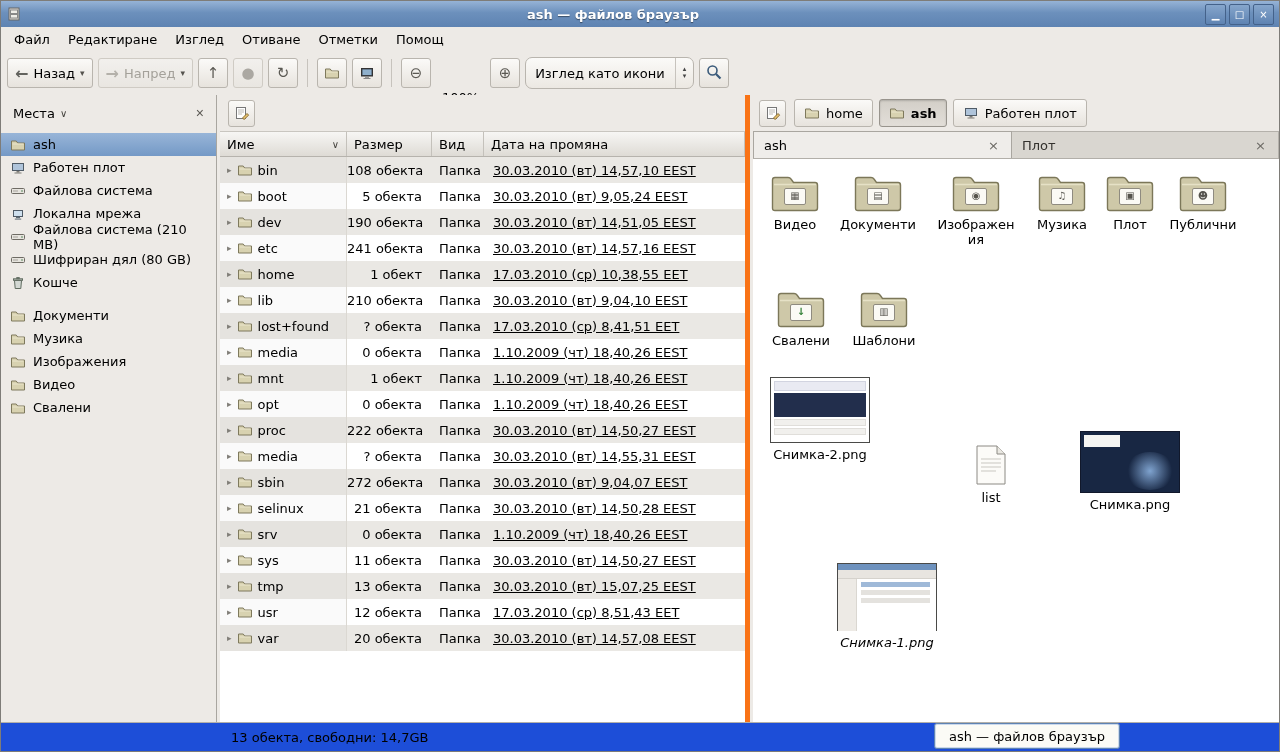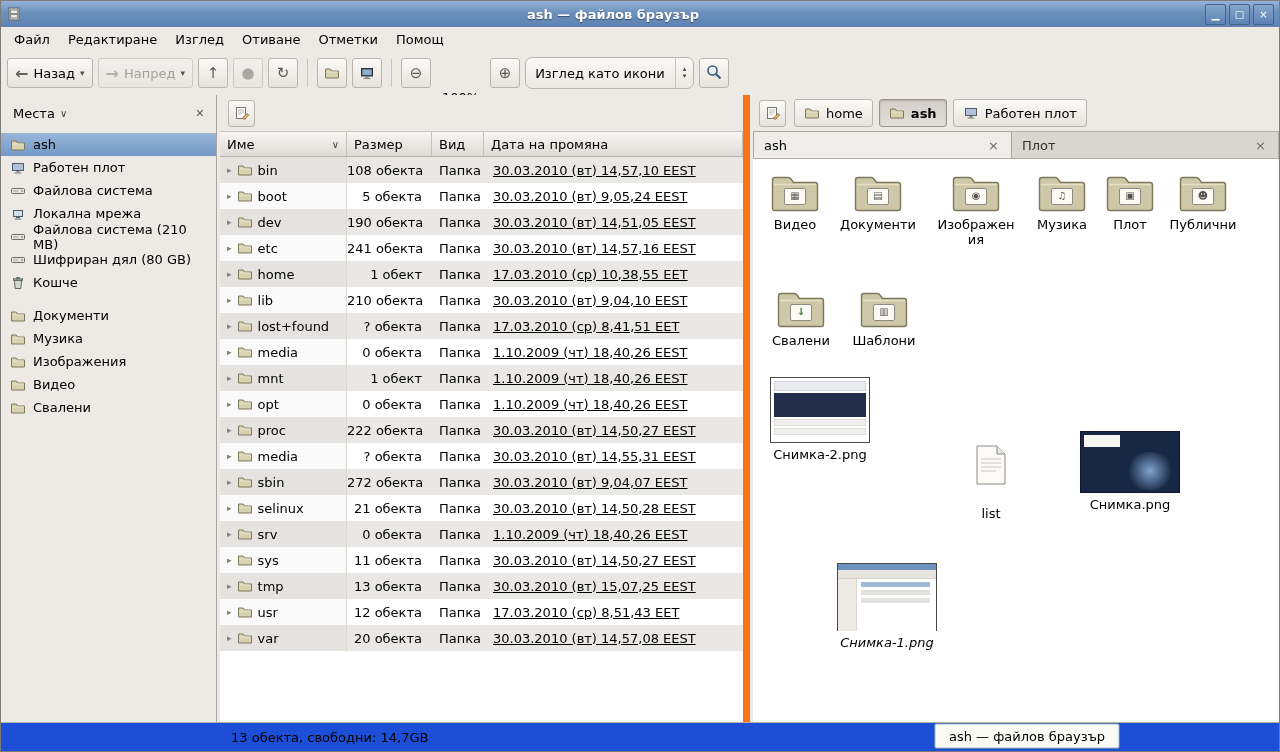--- a/index.html
+++ b/index.html
@@ -47,21 +47,21 @@
   .places-combo{display:flex;align-items:center;gap:5px;background:none;border:none;font:inherit;padding:2px 4px;}
   .flex{flex:1;}
   .close-flat{background:none;border:none;font-size:14px;color:#5B5954;padding:0 4px;}
   .sidebar-items{flex:1;padding-top:2px;}
   .sidebar-item{height:23px;display:flex;align-items:center;gap:7px;padding:0 9px;}
   .sidebar-item.selected{background:linear-gradient(#98B5D8,#7499C6);}
   .sidebar-sep{height:10px;}
   .icon16{width:16px;height:16px;display:inline-flex;align-items:center;justify-content:center;flex:0 0 16px;}
 
   
-  .midpane{width:530px;background:#701a75;border-right:7px solid #f97316;display:flex;flex-direction:column;box-sizing:border-box;}
+  .midpane{width:530px;background:#701a75;border-right:5px solid #f97316;display:flex;flex-direction:column;box-sizing:border-box;}
   .mid-top{height:36px;background:#EDEAE6;display:flex;align-items:center;padding:0 8px;}
   .sm-btn{width:27px;height:27px;border:1px solid #B9B5AE;border-radius:3px;background:linear-gradient(#FBFAF8,#E7E3DD);
     display:flex;align-items:center;justify-content:center;padding:0;}
   .tree-head{display:grid;grid-template-columns:127px 85px 52px 1fr;height:24px;
     background:linear-gradient(#F7F6F4,#DEDBD5);border-top:1px solid #C9C6C0;border-bottom:1px solid #B6B3AD;}
   .th{display:flex;align-items:center;justify-content:space-between;padding:0 7px;border-right:1px solid #C4C1BB;overflow:hidden;white-space:nowrap;}
   .sort{font-size:10px;color:#45433E;}
   .tree-body{flex:1;overflow:hidden;background:#fff;}
   .tr{display:grid;grid-template-columns:127px 85px 52px 1fr;height:26px;align-items:center;}
   .tr.alt{background:#EAE8E4;}
@@ -774,21 +774,21 @@
           </div>
           <div class="ivitem" style="left: 15px; top: 218px; width: 104px;">
             <div class="thumb thumb-web">
               <div class="tw-top"></div>
               <div class="tw-banner"></div>
               <div class="tw-row"></div>
               <div class="tw-row"></div>
             </div>
             <div class="iv-label">Снимка-2.png</div>
           </div>
-          <div class="ivitem" style="left: 196px; top: 285px; width: 84px; gap: 16px;">
+          <div class="ivitem" style="left: 196px; top: 285px; width: 84px;">
             <div class="bigfile"><svg width="34" height="42" viewBox="0 0 34 42">
                 <path d="M3 2 L23 2 L31 10 L31 40 L3 40 Z" fill="#FCFBF8" stroke="#8C8A84"></path>
                 <path d="M23 2 L23 10 L31 10" fill="#EAE8E2" stroke="#8C8A84"></path>
                 <g stroke="#C9C7C1" stroke-width="1">
                   <line x1="7" y1="15" x2="27" y2="15"></line>
                   <line x1="7" y1="19" x2="27" y2="19"></line>
                   <line x1="7" y1="23" x2="27" y2="23"></line>
                   <line x1="7" y1="27" x2="22" y2="27"></line>
                 </g>
               </svg></div>

